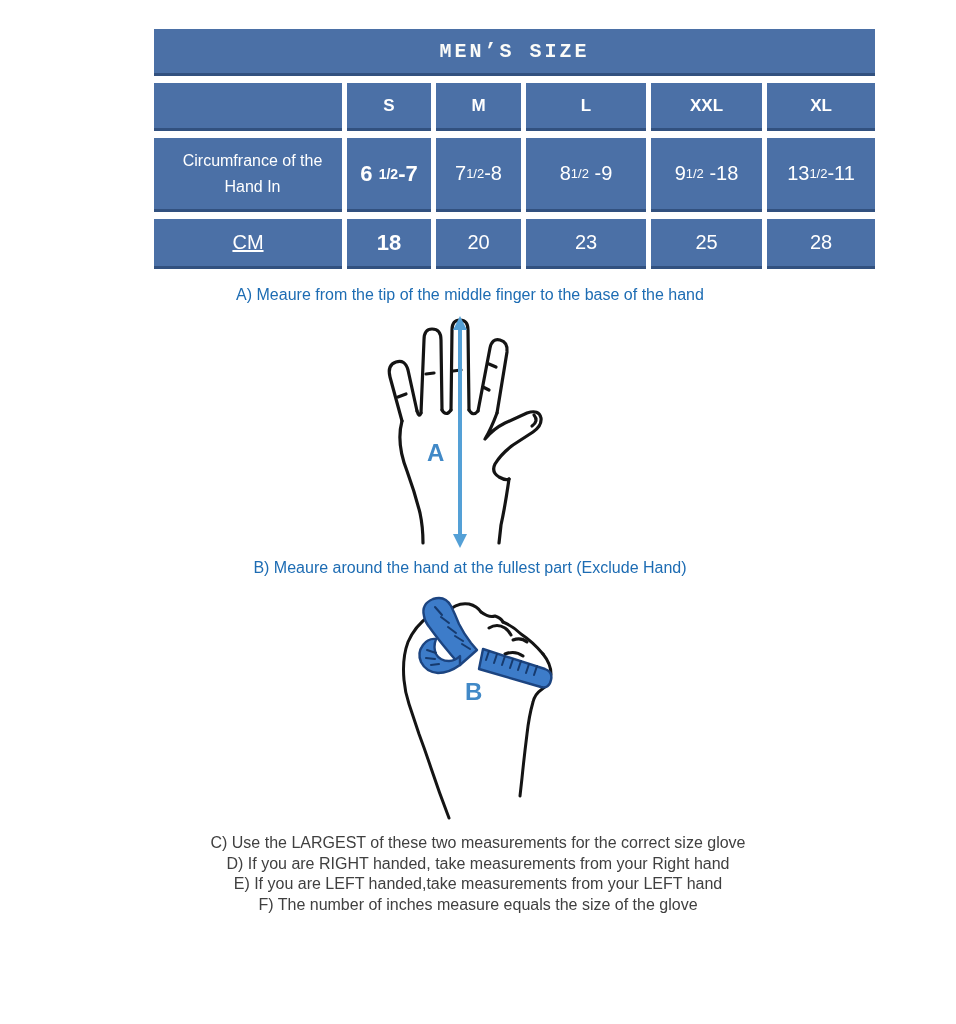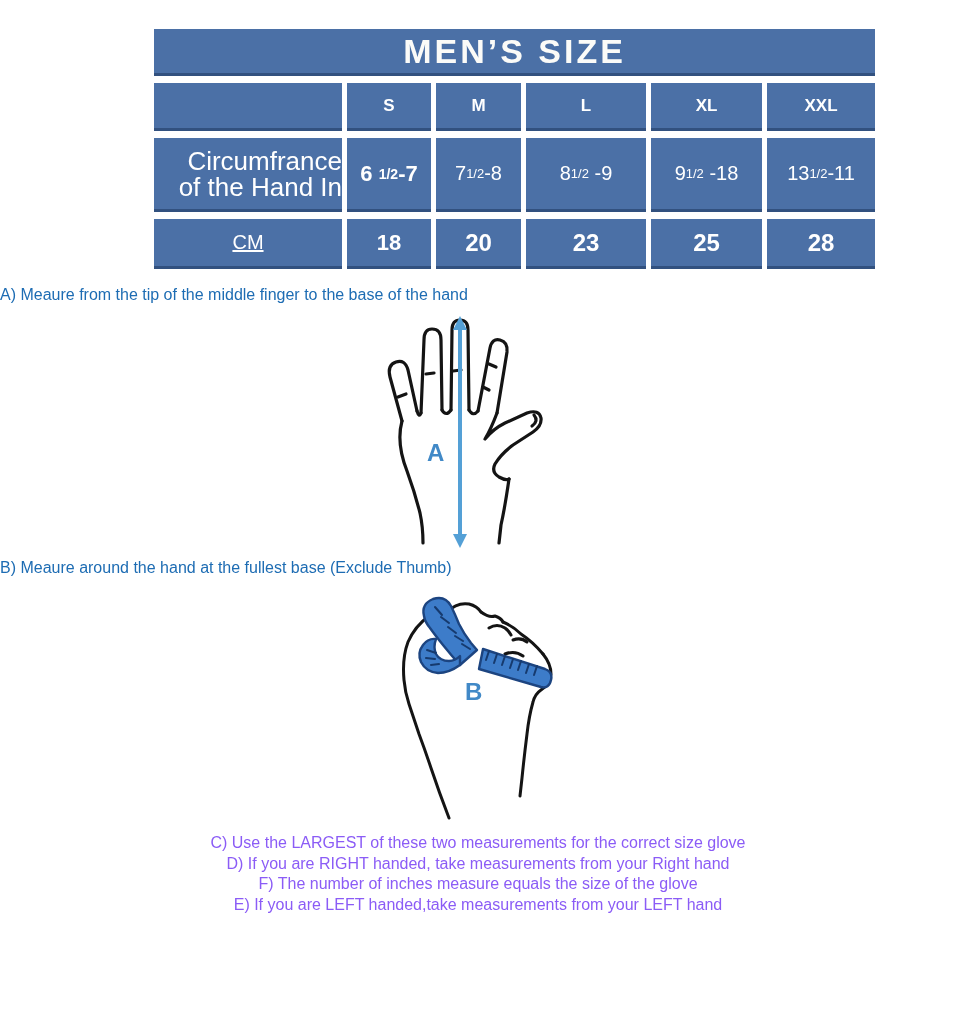--- a/index.html
+++ b/index.html
@@ -7,51 +7,51 @@
     width:956px;height:1024px;position:relative;background:#ffffff;
     font-family:"Liberation Sans",sans-serif;overflow:hidden;
   }
   
   .size-table{position:absolute;left:154px;top:29px;width:721px;}
   .title-bar{
     box-sizing:border-box;height:47px;background:#4b70a6;border-bottom:3px solid #32517f;
     display:flex;align-items:center;justify-content:center;margin-bottom:7px;
   }
   .title-text{
-    font-family:Liberation Sans, sans-serif;font-weight:bold;font-size:34px;color:#fbfbf8;
+    font-family:Liberation Mono, monospace;font-weight:bold;font-size:20px;color:#fbfbf8;
     letter-spacing:3px;
   }
   .grid{
     display:grid;
     grid-template-columns:188px 84px 85px 120px 111px 108px;
     grid-template-rows:48px 74px 50px;
     column-gap:5px;row-gap:7px;
   }
   .cell{
     box-sizing:border-box;background:#4b70a6;border-bottom:3px solid #32517f;
     color:#ffffff;display:flex;align-items:center;justify-content:center;
   }
   .cell.header{font-weight:bold;font-size:17px;}
-  .cell.rowlabel{justify-content:flex-start;padding-left:9px;font-size:26px;line-height:26px;text-align:right;}
+  .cell.rowlabel{justify-content:flex-start;padding-left:9px;font-size:16px;line-height:26px;text-align:center;}
   .cell.cmlabel{font-size:20px;text-decoration:underline;}
   .cell.size{font-size:20px;white-space:pre;}
-  .cell.cm{font-size:24px;font-weight:bold;}
+  .cell.cm{font-size:20px;}
   .cell.boldcell{font-weight:bold;font-size:22px;}
   .frac{font-size:13px;}
   .boldcell .frac{font-size:14px;}
   
   .caption{
-    position:absolute;left:0;width:940px;
+    position:absolute;left:0;width:940px;text-align:center;
     color:#1d6cb3;font-size:16px;
   }
   #caption-a{top:286px;}
   #caption-b{top:559px;}
   .notes{
     position:absolute;top:833px;left:0;width:956px;text-align:center;
-    color:#8b5cf6;font-size:16px;line-height:20.5px;
+    color:#404040;font-size:16px;line-height:20.5px;
   }
   
   #hand-diagram{position:absolute;left:373px;top:311px;}
   #fist-diagram{position:absolute;left:393px;top:592px;}
   .diagram-letter{
     font-family:"Liberation Sans",sans-serif;font-weight:bold;font-size:24px;fill:#4189c7;
   }
 </style>
 </head>
 <body>
@@ -59,22 +59,22 @@
 <div class="size-table">
   <div class="title-bar">
     <span class="title-text">MEN’S SIZE</span>
   </div>
   <div class="grid">
 
     <div class="cell header"></div>
     <div class="cell header">S</div>
     <div class="cell header">M</div>
     <div class="cell header">L</div>
+    <div class="cell header">XXL</div>
     <div class="cell header">XL</div>
-    <div class="cell header">XXL</div>
 
     <div class="cell rowlabel">Circumfrance of the Hand In</div>
     <div class="cell size boldcell"><span>6 </span><span class="frac">1/2</span><span>-7</span></div>
     <div class="cell size"><span>7</span><span class="frac">1/2</span><span>-8</span></div>
     <div class="cell size"><span>8</span><span class="frac">1/2</span><span> -9</span></div>
     <div class="cell size"><span>9</span><span class="frac">1/2</span><span> -18</span></div>
     <div class="cell size"><span>13</span><span class="frac">1/2</span><span>-11</span></div>
 
     <div class="cell cmlabel">CM</div>
     <div class="cell cm boldcell">18</div>
@@ -115,21 +115,21 @@
     <path d="M110,76 L116,79"></path>
   </g>
   <g>
     <line x1="87" y1="16" x2="87" y2="228" stroke="#54a0d6" stroke-width="4"></line>
     <polygon points="87,5 80,19 94,19" fill="#54a0d6"></polygon>
     <polygon points="87,237 80,223 94,223" fill="#54a0d6"></polygon>
   </g>
   <text class="diagram-letter" x="54" y="150">A</text>
 </svg>
 
-<div class="caption" id="caption-b">B) Meaure around the hand at the fullest base (Exclude Thumb)</div>
+<div class="caption" id="caption-b">B) Meaure around the hand at the fullest part (Exclude Hand)</div>
 
 <svg id="fist-diagram" width="170" height="238" viewBox="0 0 170 238" xmlns="http://www.w3.org/2000/svg">
   <g fill="none" stroke="#141414" stroke-width="3" stroke-linecap="round" stroke-linejoin="round">
 
     <path d="M36,24 Q22,34 15,50 Q9,66 11,88 Q12,100 16,112 Q22,130 26,142 Q32,158 38,176 Q46,200 56,226"></path>
 
     <path d="M54,20 Q64,10 76,12 Q84,14 88,20"></path>
     <path d="M88,20 Q96,26 102,24 Q108,26 110,30"></path>
     <path d="M110,30 Q120,34 128,42 Q140,50 150,62"></path>
     <path d="M96,36 Q104,31 112,36 Q116,39 118,43"></path>
@@ -160,15 +160,15 @@
       <path d="M128,69 L125,78"></path>
       <path d="M136,72 L133,81"></path>
     <path d="M144,74 L141,83"></path>
   </g>
   <text class="diagram-letter" x="72" y="108">B</text>
 </svg>
 
 <div class="notes">
   <div>C) Use the LARGEST of these two measurements for the correct size glove</div>
   <div>D) If you are RIGHT handed, take measurements from your Right hand</div>
+  <div>E) If you are LEFT handed,take measurements from your LEFT hand</div>
   <div>F) The number of inches measure equals the size of the glove</div>
-  <div>E) If you are LEFT handed,take measurements from your LEFT hand</div>
 </div>
 
 </body></html>

